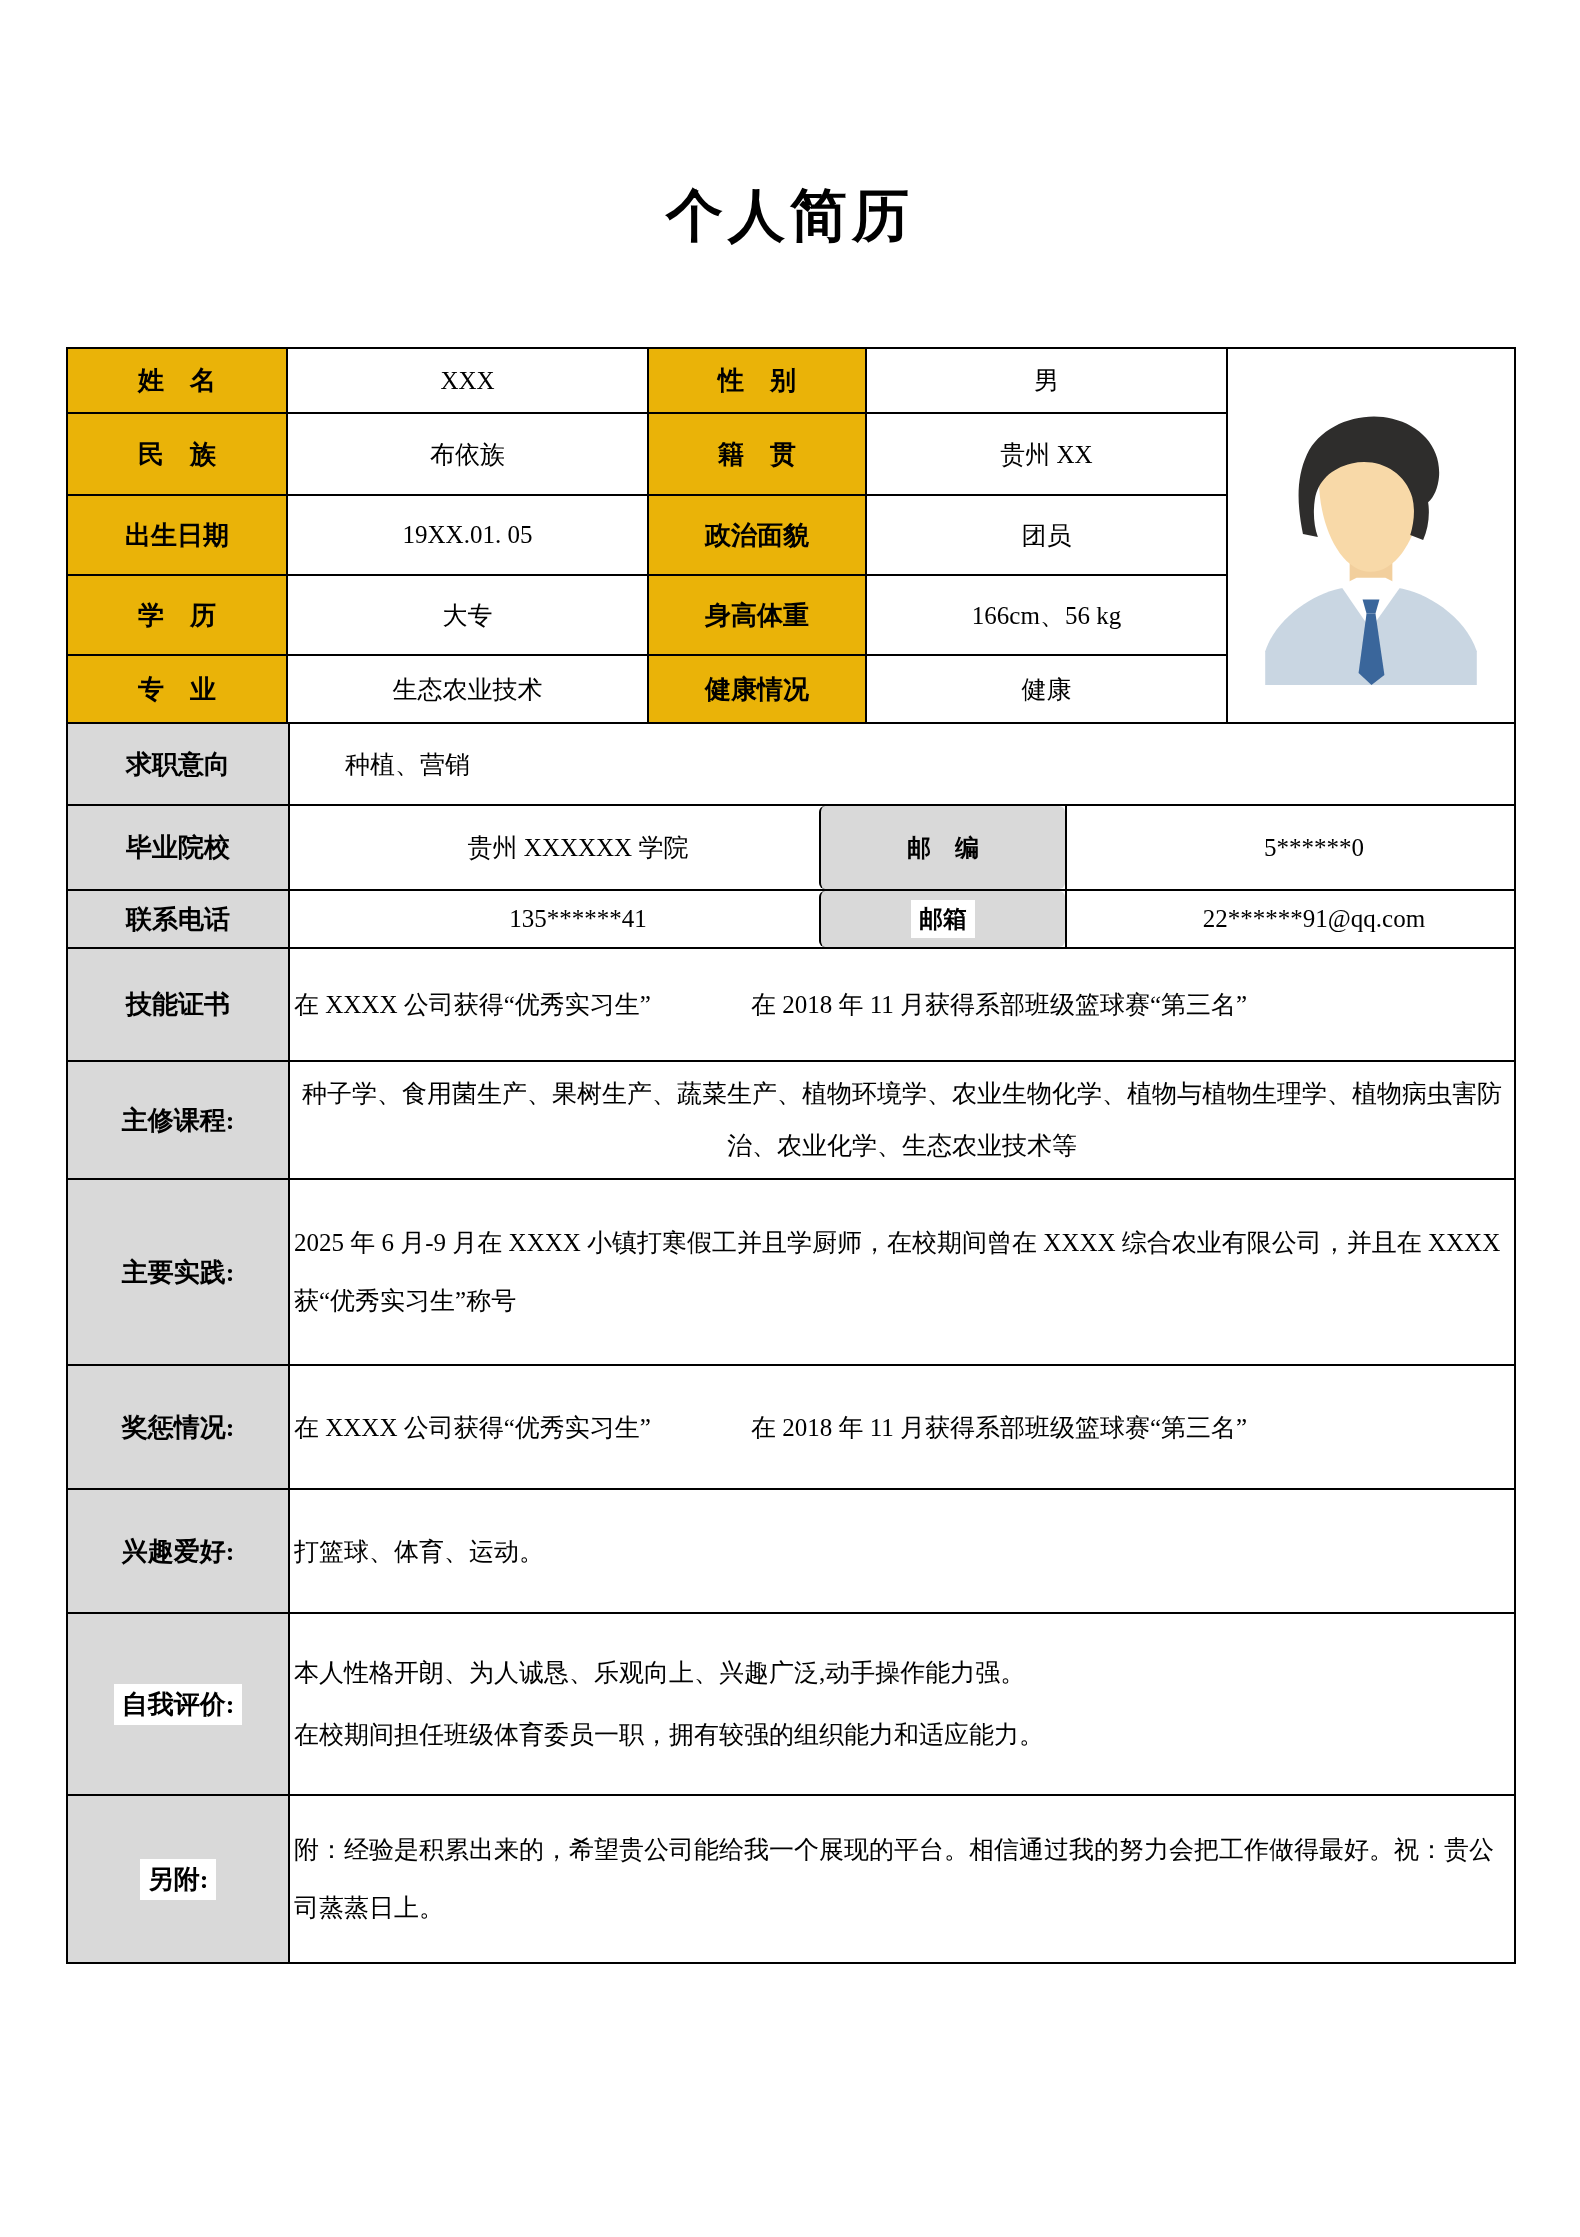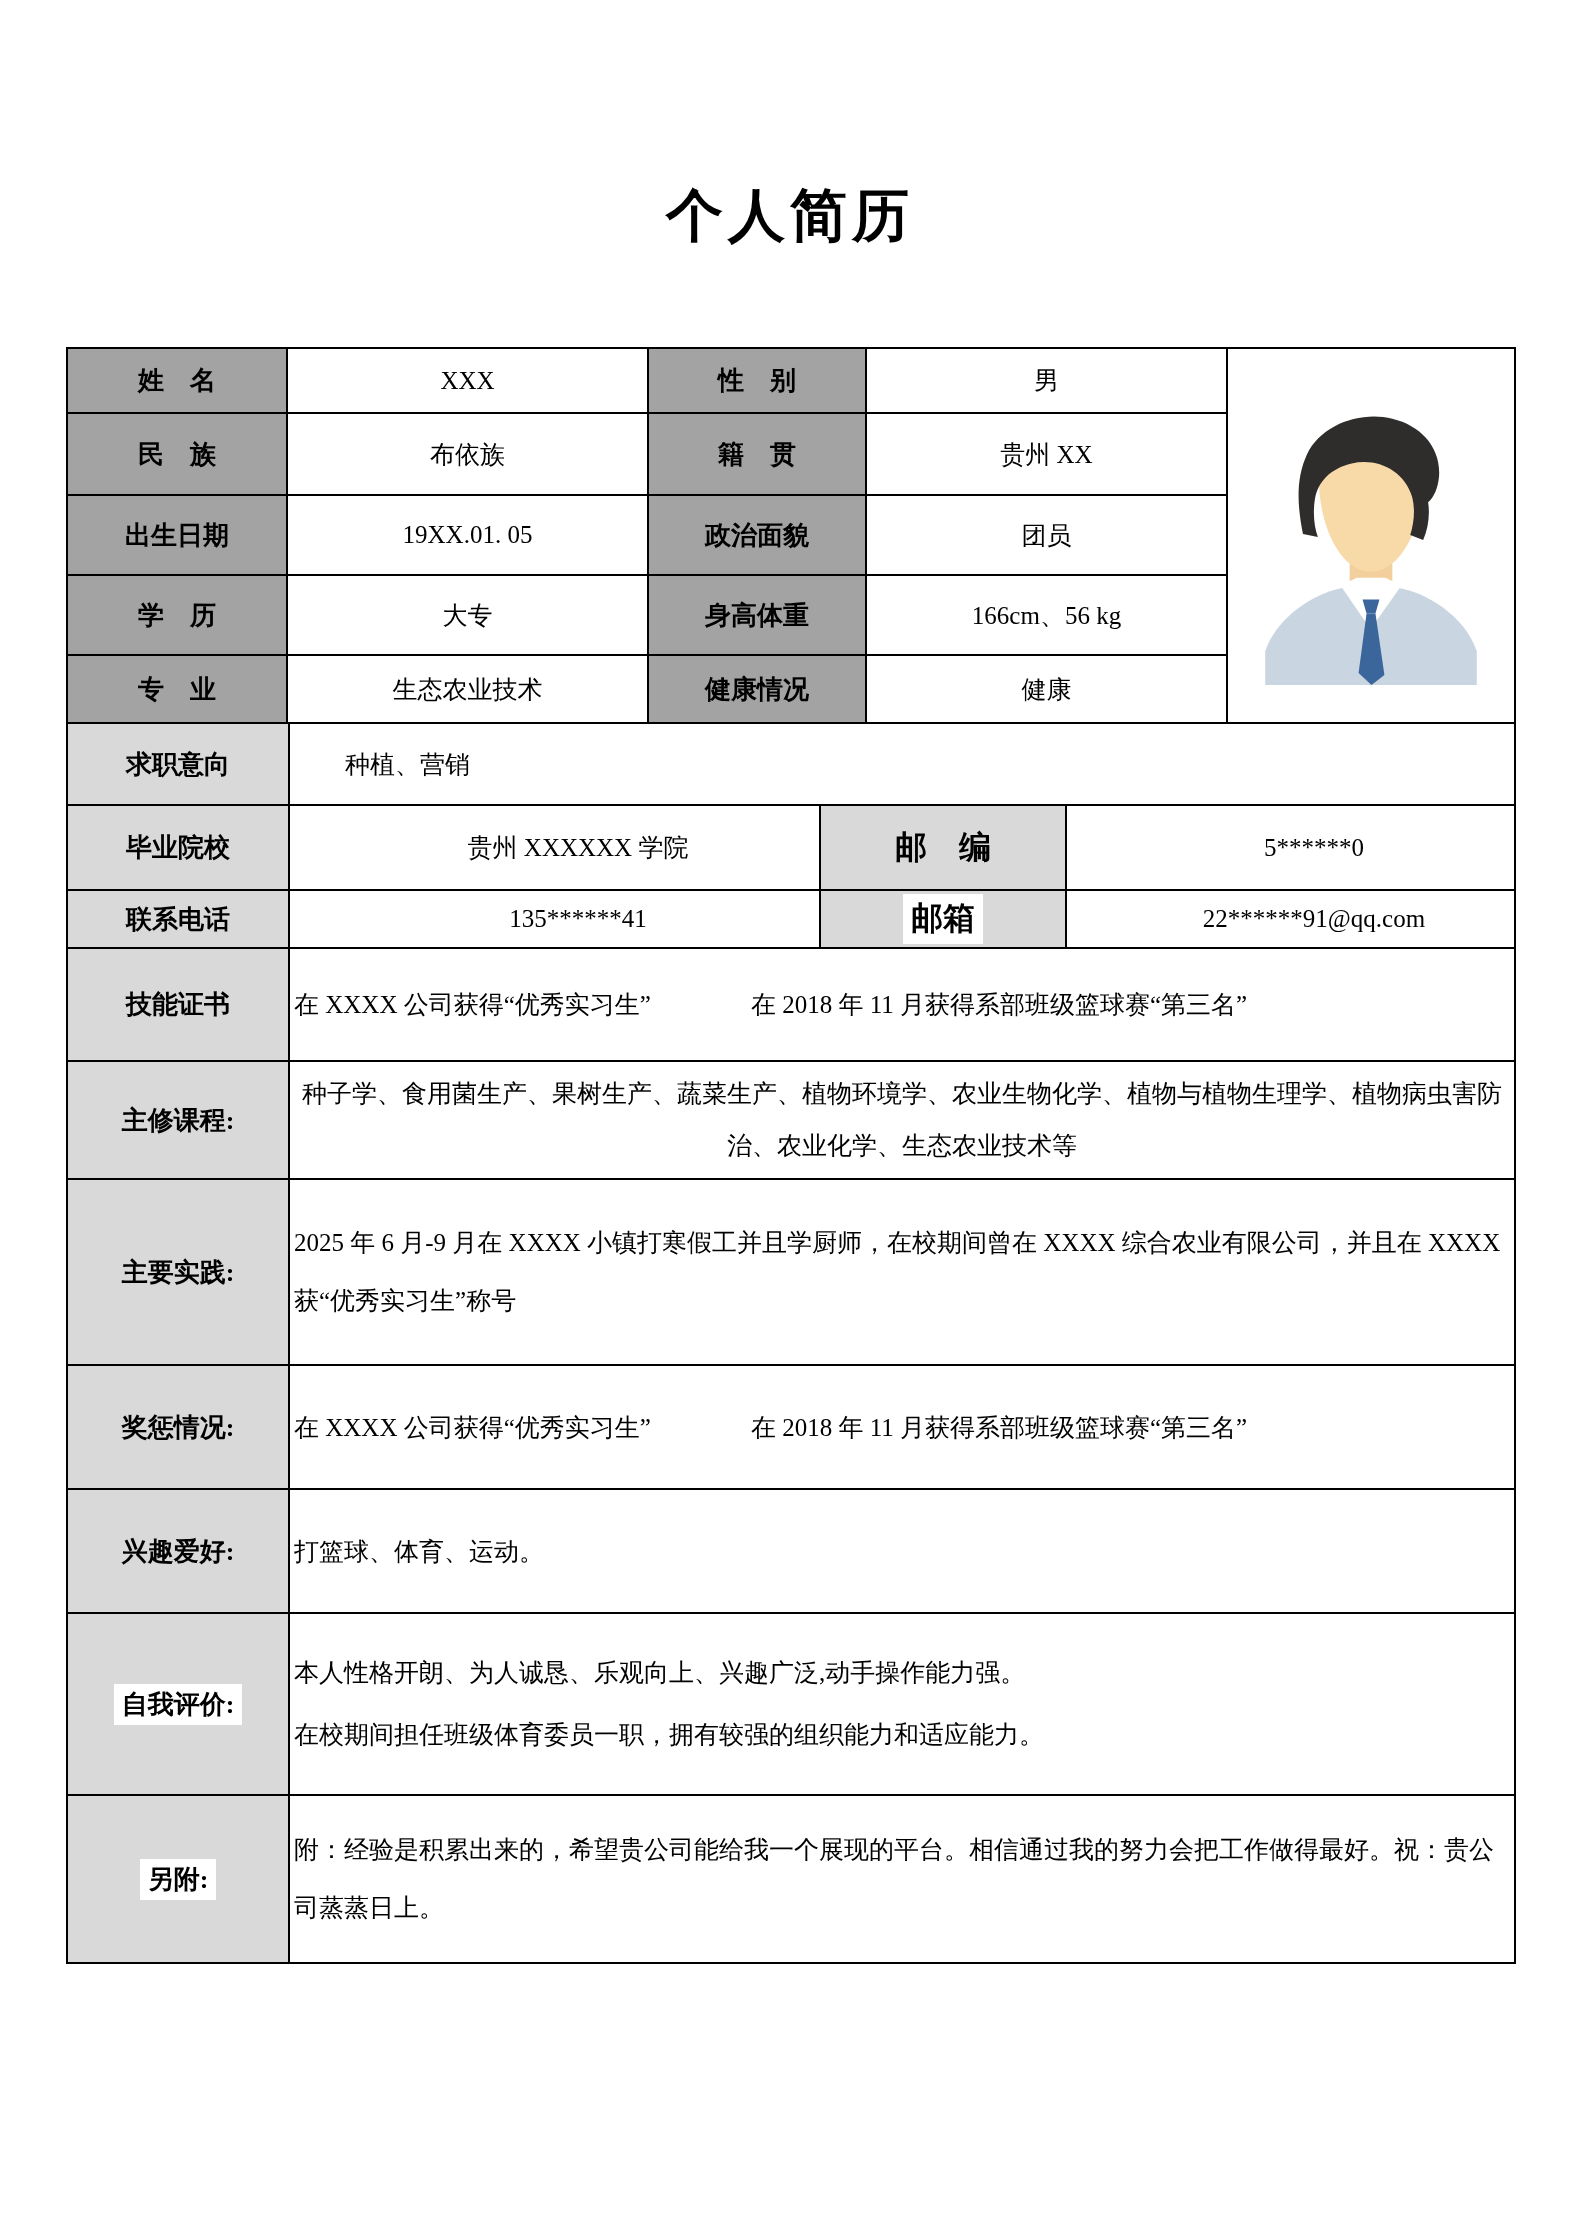--- a/index.html
+++ b/index.html
@@ -21,42 +21,42 @@
   .tgrid {
     width:1158px; display:grid;
     grid-template-columns:218px 361px 218px 361px;
     grid-template-rows:63px 82px 80px 80px 68px;
   }
   .tgrid > div { display:flex; align-items:center; justify-content:center; }
   .tgrid > div:nth-child(4n+2),
   .tgrid > div:nth-child(4n+3),
   .tgrid > div:nth-child(4n)   { border-left:2px solid #000; }
   .tgrid > div:nth-child(n+5)  { border-top:2px solid #000; }
-  .lbl { background:#a3a3a3; font-weight:bold; font-size:26px; white-space:pre; }
+  .lbl { background:#eab308; font-weight:bold; font-size:26px; white-space:pre; }
   .photo {
     width:292px; border-left:2px solid #000; background:#fff;
     display:flex; align-items:center; justify-content:center;
   }
   
   .row { display:flex; border-top:2px solid #000; }
   .lc {
     width:220px; background:#d9d9d9; font-weight:bold; font-size:26px;
     display:flex; align-items:center; justify-content:center; white-space:pre;
     flex:0 0 auto; text-align:center;
   }
   .vc { flex:1 1 auto; border-left:2px solid #000; display:flex; align-items:center; background:#fff;padding-left:47px; }
   .vc.center { justify-content:center; }
   .vc.left { padding-left:4px; padding-right:12px; }
   .vc.indent { padding-left:55px; }
   .vc.pre { white-space:pre-wrap; }
   .vc.courses { justify-content:center; text-align:center; padding:0 8px; line-height:52px; }
   .vc.multiline { line-height:58px; }
   .c2 { width:531px; flex:0 0 auto; }
   .c3 { width:246px; flex:0 0 auto; background:#d9d9d9; border-left:2px solid #000;
-        font-weight:bold; font-size:32px; display:flex; align-items:center; justify-content:center; white-space:pre; }
+        font-weight:bold; font-size:24px; display:flex; align-items:center; justify-content:center; white-space:pre;border-radius:6px; }
   .c4 { flex:1 1 auto; }
   .hl { background:#ffffff; padding:3px 8px; }
   .h82{height:82px} .h85{height:85px} .h78{height:58px} .h113{height:113px}
   .h118{height:118px} .h186{height:186px} .h152{height:124px} .h96{height:124px}
   .h182{height:182px} .h168{height:168px}
   .selfeval-lines div { line-height:62px; }
 </style>
 </head>
 <body>
 

